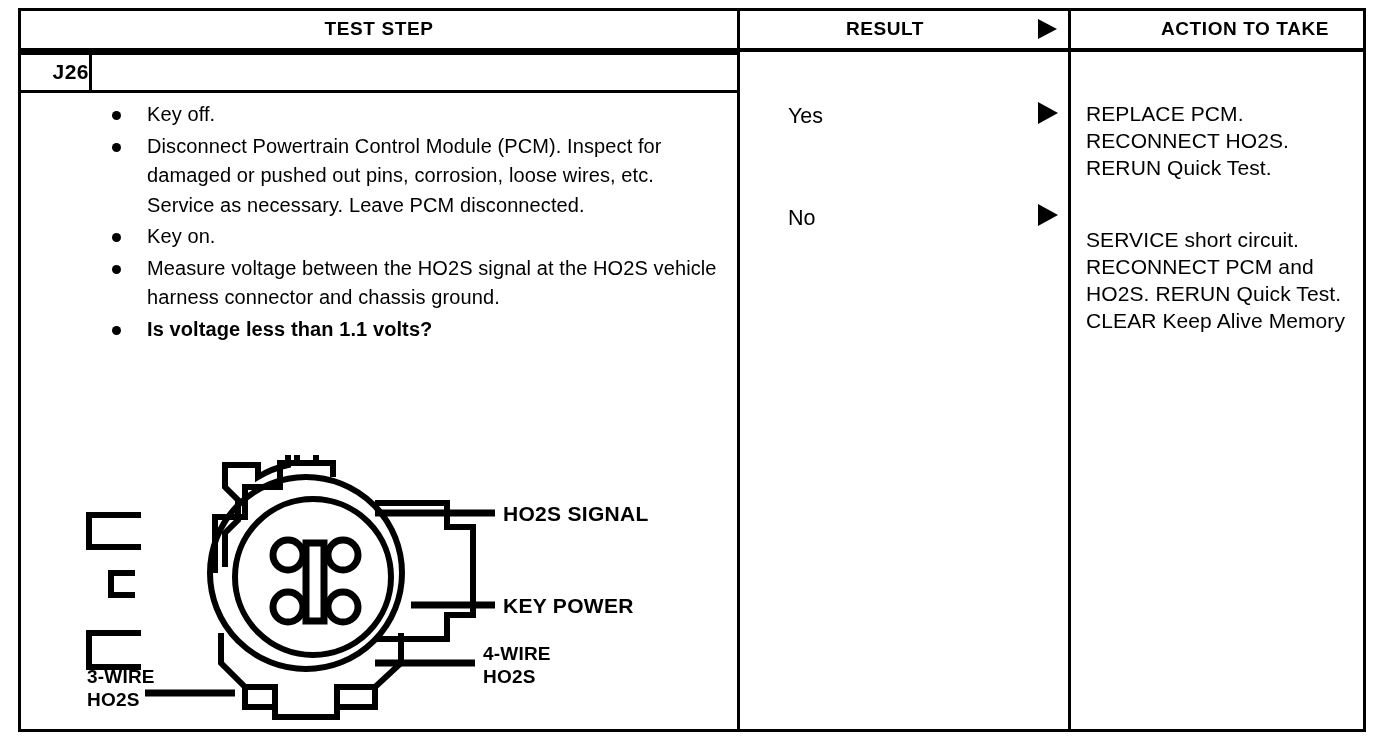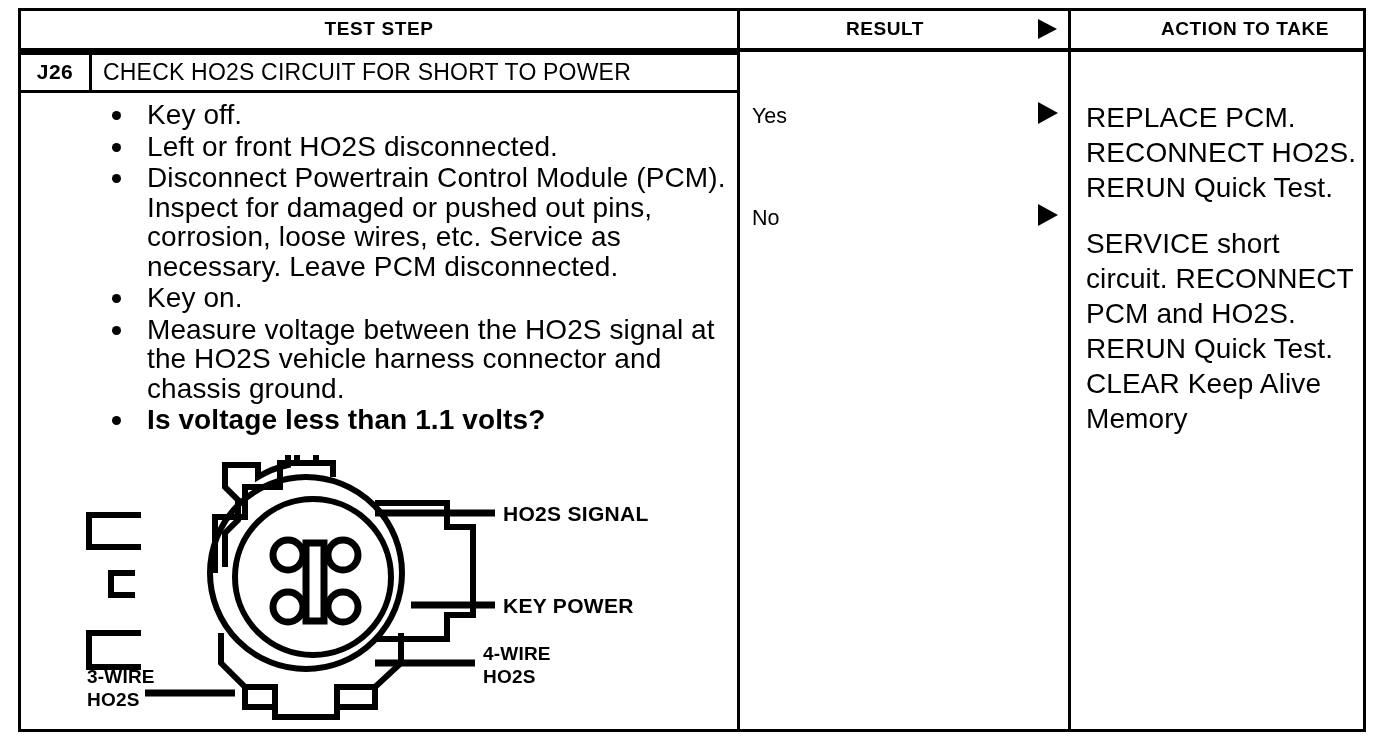--- a/index.html
+++ b/index.html
@@ -104,21 +104,21 @@
     position: absolute;
     left: 89px; top: 52px;
     width: 3px; height: 41px;
     background: #000;
   }
   .step-id {
     position: absolute;
     left: 21px; top: 58px;
     width: 68px; height: 28px;
     line-height: 28px;
-    text-align: center;
+    text-align: right;
     font-weight: bold;
     font-size: 21px;
     letter-spacing: 0.5px;
   }
   .step-title {
     position: absolute;
     left: 103px; top: 57px;
     height: 30px;
     line-height: 30px;
     font-size: 23px;
@@ -142,32 +142,32 @@
     left: 0;
     top: 11px;
     width: 9px;
     height: 9px;
     background: #000;
     border-radius: 50%;
   }
   .bullet-text {
     display: block;
     margin-left: 35px;
-    font-size: 28px;
+    font-size: 20px;
     line-height: 29.5px;
     letter-spacing: 0.1px;
   }
   .bullet-text.bold {
     font-weight: bold;
   }
 
   
   .result-cell {
     position: absolute;
-    left: 752px;
+    left: 788px;
     font-size: 21.5px;
     line-height: 26px;
   }
   .result-yes { top: 103px; }
   .result-no  { top: 205px; }
 
   .res-arrow {
     position: absolute;
     left: 1038px;
     width: 0; height: 0;
@@ -176,22 +176,22 @@
     border-left: 20px solid #000;
   }
   .res-arrow-yes { top: 102px; }
   .res-arrow-no  { top: 204px; }
 
   
   .action-cell {
     position: absolute;
     left: 1086px;
     width: 275px;
-    font-size: 28px;
-    line-height: 35px;
+    font-size: 21px;
+    line-height: 27px;
     letter-spacing: 0.1px;
   }
   .action-yes { top: 100px; }
   .action-no  { top: 202px; margin-top: 24px; }
 
   
   .diagram {
     position: absolute;
     left: 75px;
     top: 455px;
@@ -226,30 +226,25 @@
 
   <div class="hdr hdr-test">TEST STEP</div>
   <div class="hdr hdr-result">RESULT</div>
   <div class="hdr-arrow"></div>
   <div class="hdr hdr-action">ACTION TO TAKE</div>
 
   <div class="title-row-top"></div>
   <div class="title-row-bottom"></div>
   <div class="title-div"></div>
   <div class="step-id">J26</div>
-  <div class="step-title">CHECK HO2S CIRCUIT FOR SHORT TO POWER</div>
 
   <div class="bullets">
     <div class="bullet-row">
       <span class="bullet-dot"></span>
       <span class="bullet-text">Key off.</span>
-    </div>
-    <div class="bullet-row">
-      <span class="bullet-dot"></span>
-      <span class="bullet-text">Left or front HO2S disconnected.</span>
     </div>
     <div class="bullet-row">
       <span class="bullet-dot"></span>
       <span class="bullet-text">Disconnect Powertrain Control Module (PCM). Inspect for damaged or pushed out pins, corrosion, loose wires, etc. Service as necessary. Leave PCM disconnected.</span>
     </div>
     <div class="bullet-row">
       <span class="bullet-dot"></span>
       <span class="bullet-text">Key on.</span>
     </div>
     <div class="bullet-row">

